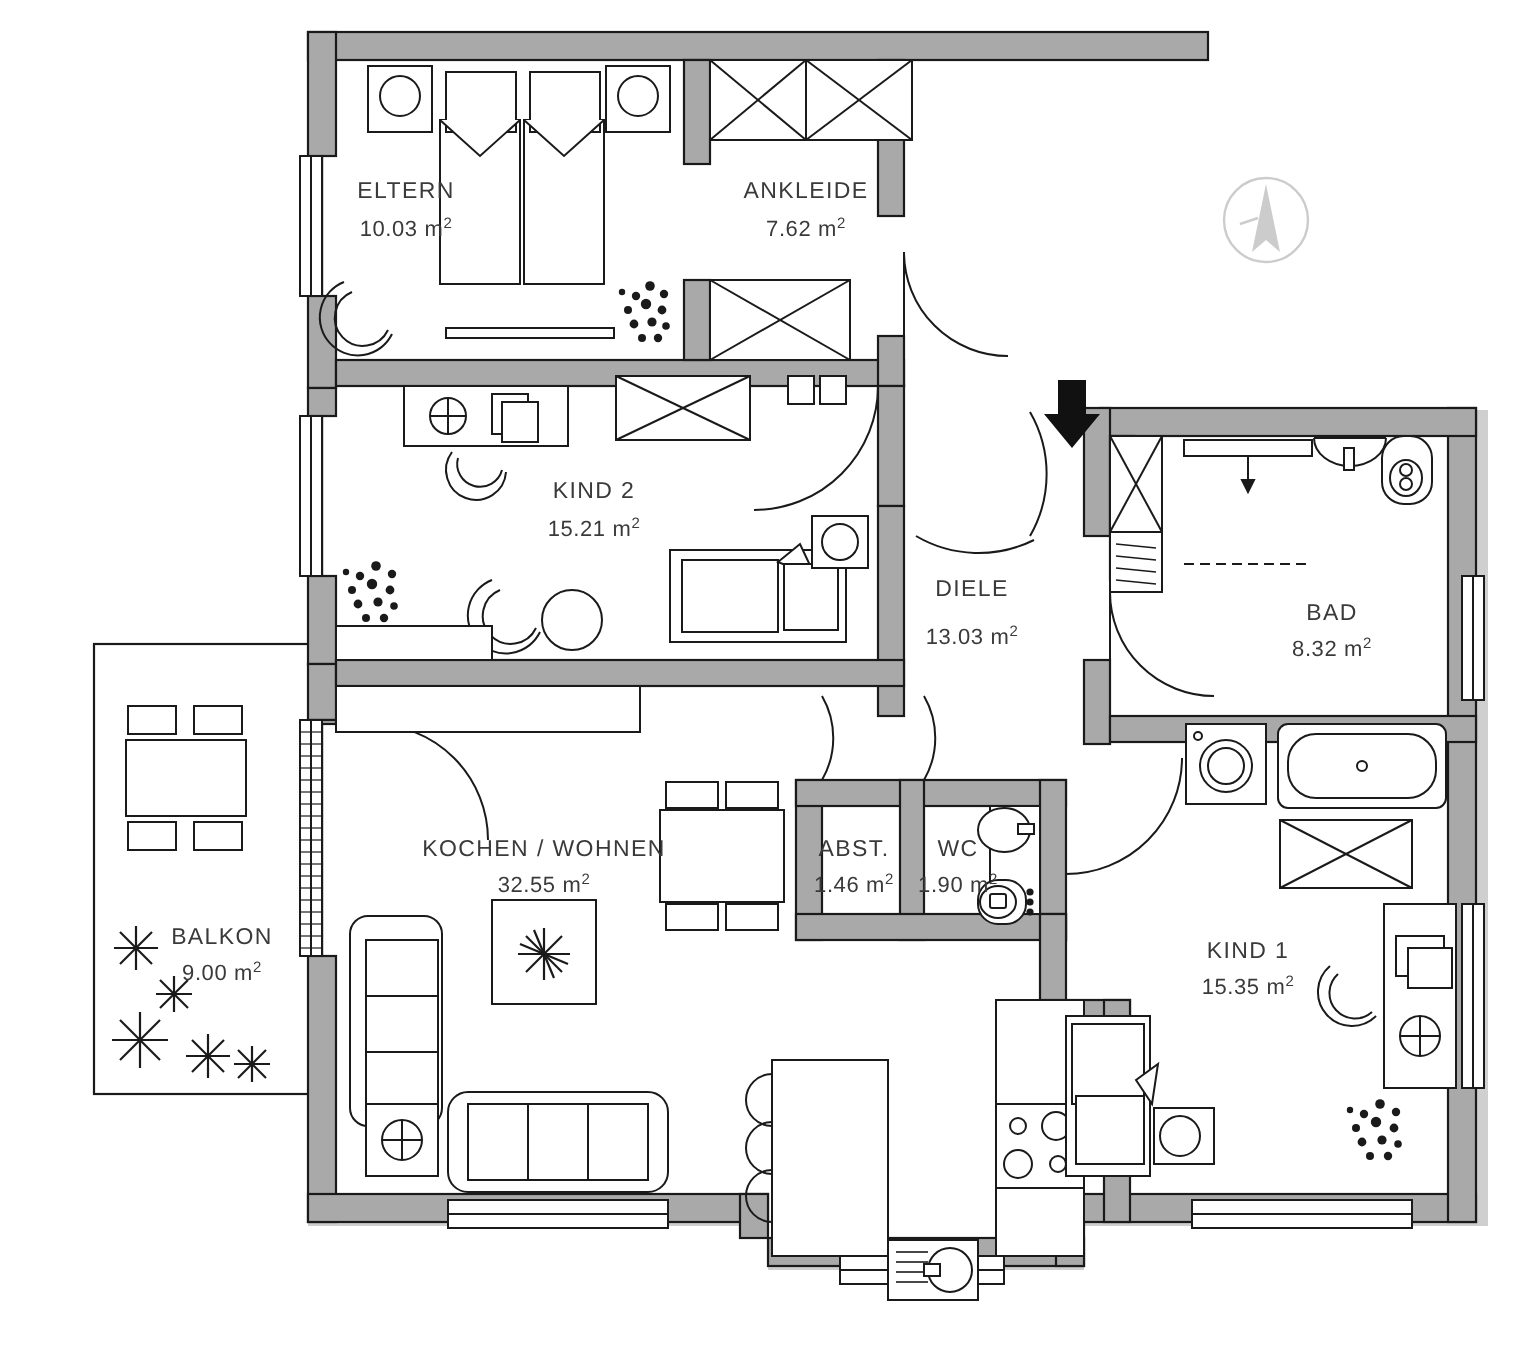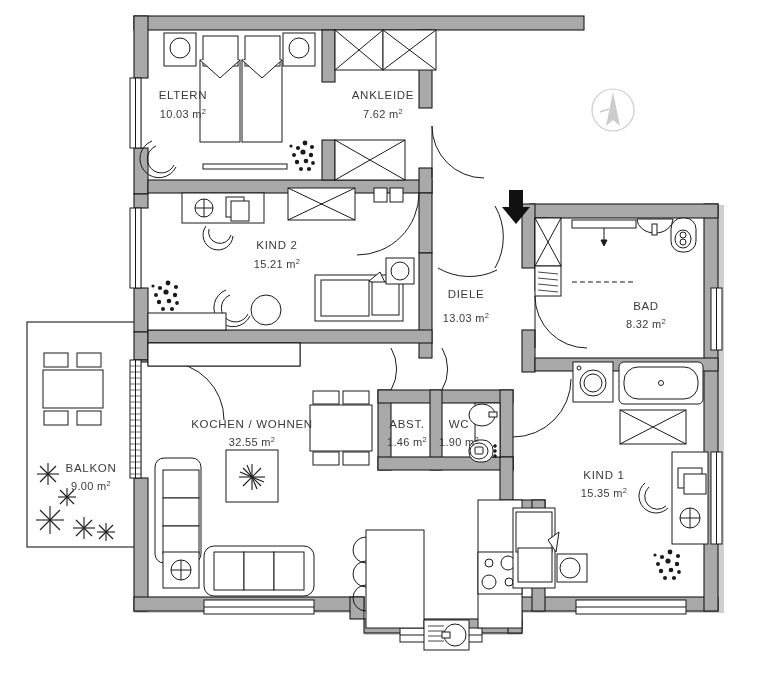--- a/index.html
+++ b/index.html
@@ -1,21 +1,21 @@
 <!DOCTYPE html>
 <html><head>
 <meta charset="utf-8">
 <title>Floor Plan</title>
 <style>
   html,body{margin:0;padding:0;background:#ffffff;}
   body{
     font-family:"Liberation Sans","DejaVu Sans",sans-serif;
     width:767px;height:681px;overflow:hidden;position:relative;
   }
-  #plan-root{position:absolute;left:0;top:0;width:625px;height:681px;}
+  #plan-root{position:absolute;left:0;top:0;width:625px;height:681px;padding-left:20px;}
   svg{display:block;}
   .rlabel{
     font-family:"Liberation Sans","DejaVu Sans",sans-serif;
     font-size:11.5px;letter-spacing:.7px;fill:#3a3a3a;
     text-anchor:middle;
   }
   .rarea{
     font-family:"Liberation Sans","DejaVu Sans",sans-serif;
     font-size:11px;letter-spacing:.3px;fill:#3a3a3a;
     text-anchor:middle;

